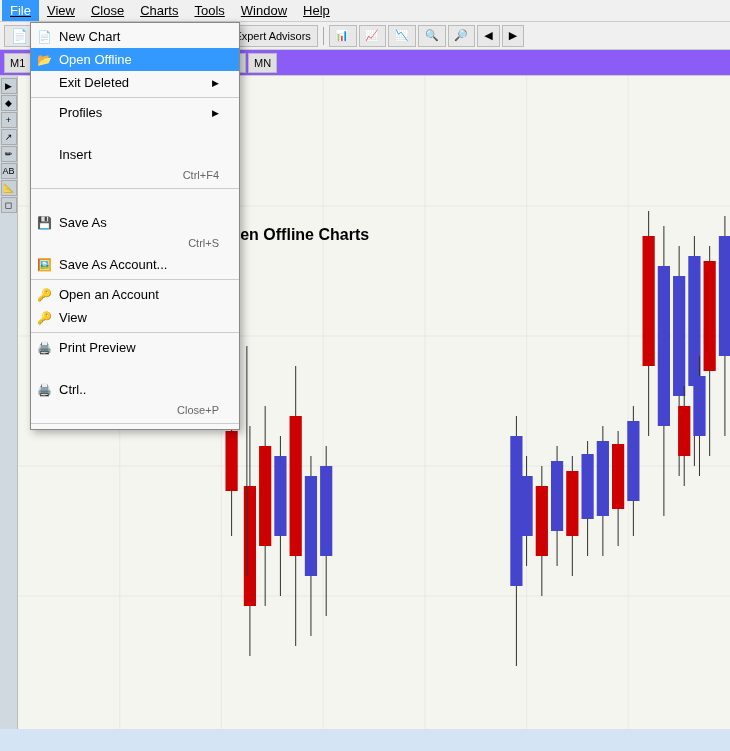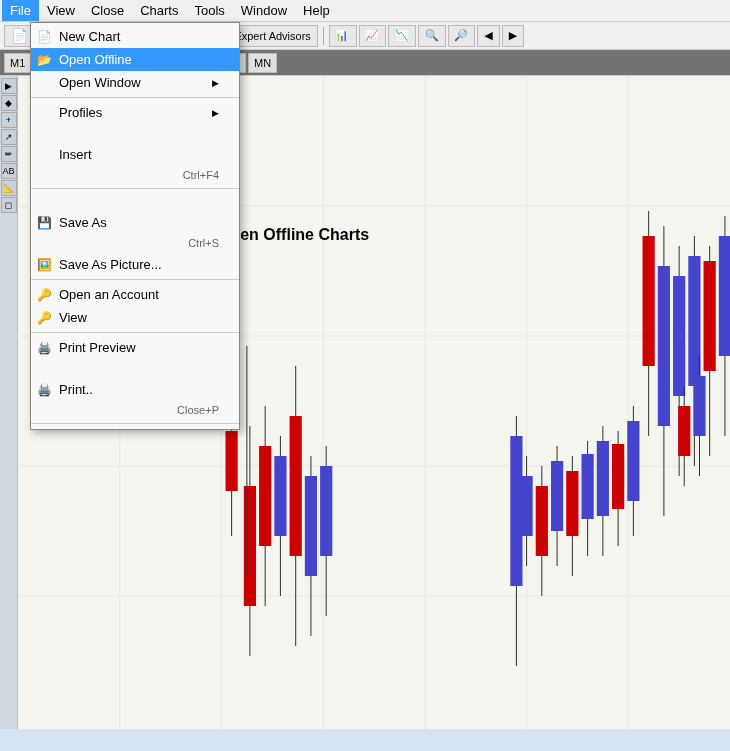--- a/index.html
+++ b/index.html
@@ -14,20 +14,21 @@
     }
 
     
     .menu-bar {
       background: #f0f0f0;
       height: 22px;
       display: flex;
       align-items: center;
       border-bottom: 1px solid #ccc;
       padding: 0 2px;
+      text-decoration: underline;
     }
     .menu-item {
       padding: 2px 8px;
       cursor: pointer;
       font-size: 13px;
       height: 100%;
       display: flex;
       align-items: center;
     }
     .menu-item:hover, .menu-item.active {
@@ -58,21 +59,21 @@
     }
     .toolbar-sep {
       width: 1px;
       height: 18px;
       background: #aaa;
       margin: 0 3px;
     }
 
     
     .toolbar2 {
-      background: #737373;
+      background: #8b5cf6;
       height: 26px;
       display: flex;
       align-items: center;
       border-bottom: 1px solid #ccc;
       padding: 0 4px;
       gap: 2px;
     }
     .tf-btn {
       background: #e0e0e0;
       border: 1px solid #bbb;
@@ -357,21 +358,21 @@
     <span>New Chart</span>
   </div>
 
   <div class="dd-item highlighted">
     <span class="icon">📂</span>
     <span>Open Offline</span>
   </div>
 
   <div class="dd-item">
     <span class="icon"></span>
-    <span>Open Window</span>
+    <span>Exit Deleted</span>
     <span class="arrow">▶</span>
   </div>
 
   <div class="dd-separator"></div>
 
   <div class="dd-item">
     <span class="icon"></span>
     <span>Profiles</span>
     <span class="arrow">▶</span>
   </div>
@@ -385,21 +386,21 @@
   <div class="dd-separator"></div>
 
   <div class="dd-item">
     <span class="icon">💾</span>
     <span>Save As</span>
     <span class="shortcut">Ctrl+S</span>
   </div>
 
   <div class="dd-item">
     <span class="icon">🖼️</span>
-    <span>Save As Picture...</span>
+    <span>Save As Account...</span>
   </div>
 
   <div class="dd-separator"></div>
 
   <div class="dd-item">
     <span class="icon">🔑</span>
     <span>Open an Account</span>
   </div>
 
   <div class="dd-item">
@@ -410,20 +411,20 @@
   <div class="dd-separator"></div>
 
 
   <div class="dd-item">
     <span class="icon">🖨️</span>
     <span>Print Preview</span>
   </div>
 
   <div class="dd-item">
     <span class="icon">🖨️</span>
-    <span>Print..</span>
+    <span>Ctrl..</span>
     <span class="shortcut">Close+P</span>
   </div>
 
   <div class="dd-separator"></div>
 
 
 </div>
 
 </body></html>

